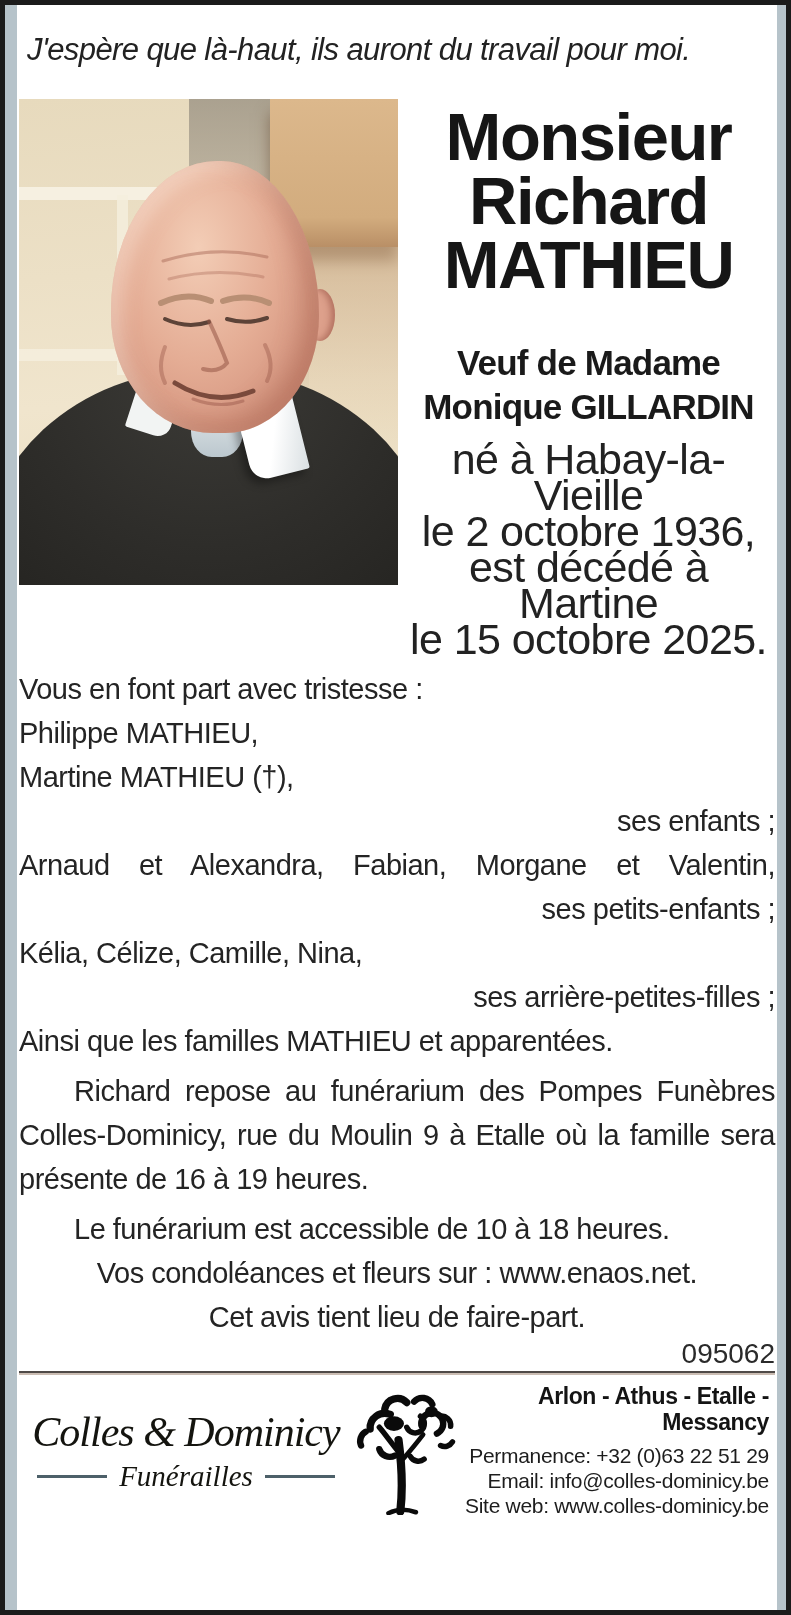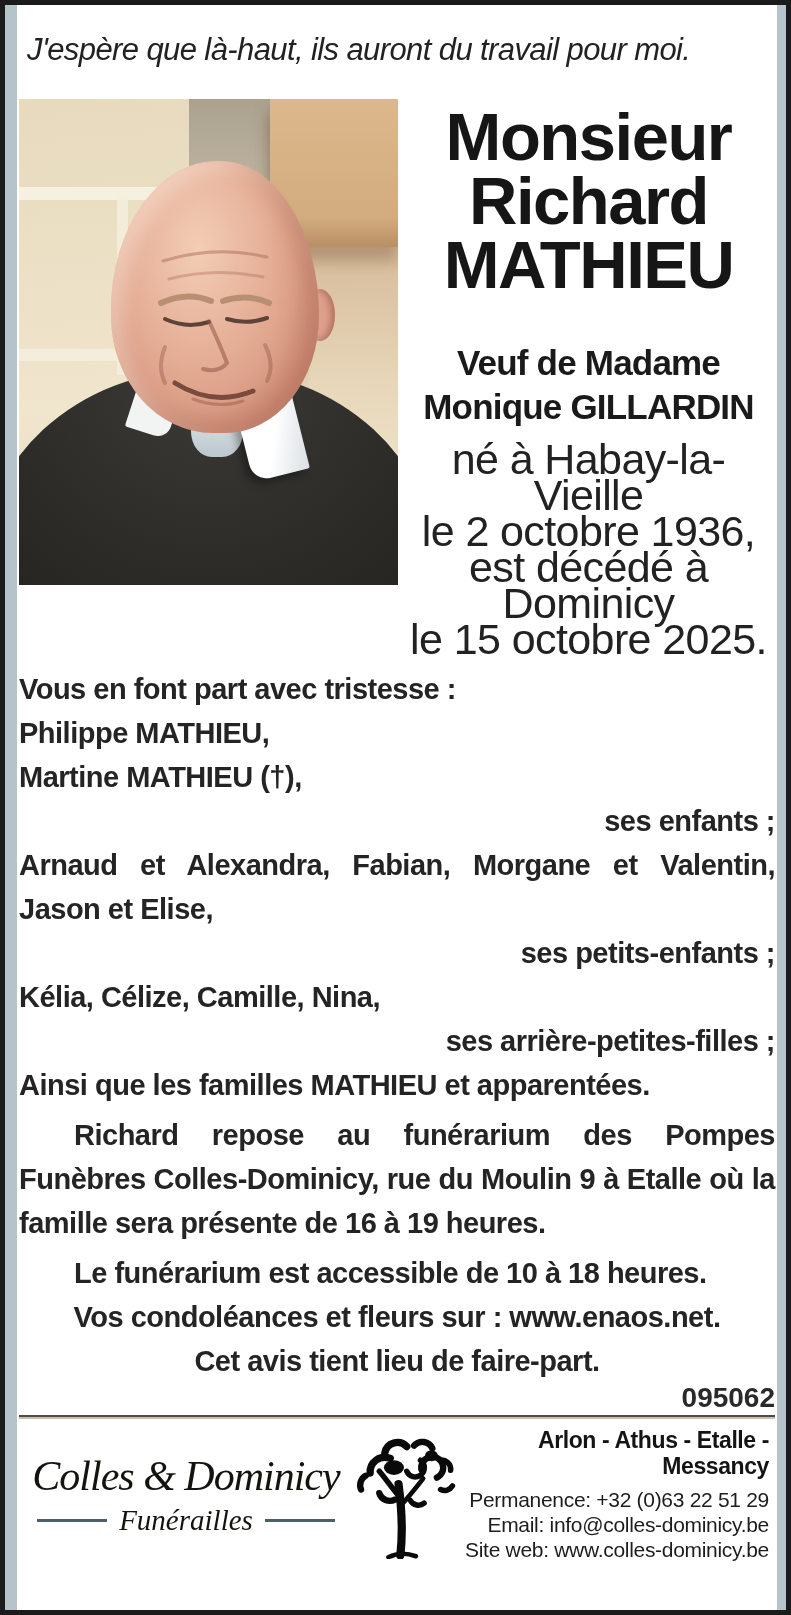--- a/index.html
+++ b/index.html
@@ -81,21 +81,21 @@
     font-weight:700; font-size:67px; line-height:64px; letter-spacing:-1.5px; color:#161616;
   }
   .name-block{ margin-top:6px; }
   .widower-block{ margin-top:44px; }
   .widower-line{ font-weight:700; font-size:35px; line-height:44px; letter-spacing:-0.8px; color:#1a1a1a; }
   .birth-block{ margin-top:12px; }
   .birth-line{ font-size:43px; line-height:36px; letter-spacing:-0.6px; color:#222; }
 
   
   .obit-body{ margin-top:10px; font-size:29px; line-height:44px; letter-spacing:-0.5px; color:#242424; }
-  .obit-body p{ margin:0;font-weight:bold; }
+  .obit-body p{ margin:0; }
   .al-right{ text-align:right; margin:2px 0; }
   .jl{ text-align:justify; text-align-last:justify; }
   .just{ text-align:justify; }
   .indent{ text-indent:55px; margin-top:6px !important; }
   .nowrap{ white-space:nowrap; }
   .bold-par{ font-weight:700; font-size:28px; letter-spacing:-0.8px; }
   .al-center{ text-align:center; }
   .ref{ text-align:right; font-size:28px; line-height:30px; margin-top:1px; letter-spacing:0; color:#2a2a2a; }
 
   
@@ -158,33 +158,32 @@
           <div class="name-line">Richard</div>
           <div class="name-line">MATHIEU</div>
         </div>
         <div class="widower-block">
           <div class="widower-line">Veuf de Madame</div>
           <div class="widower-line">Monique GILLARDIN</div>
         </div>
         <div class="birth-block">
           <div class="birth-line">né à Habay-la-Vieille</div>
           <div class="birth-line">le 2 octobre 1936,</div>
-          <div class="birth-line">est décédé à Dominicy</div>
+          <div class="birth-line">est décédé à Martine</div>
           <div class="birth-line">le 15 octobre 2025.</div>
         </div>
       </div>
     </div>
 
     <div class="obit-body">
       <p>Vous en font part avec tristesse :</p>
       <p>Philippe MATHIEU,</p>
       <p>Martine MATHIEU (†),</p>
       <p class="al-right">ses enfants ;</p>
       <p class="jl">Arnaud et Alexandra, Fabian, Morgane et Valentin,</p>
-      <p>Jason et Elise,</p>
       <p class="al-right">ses petits-enfants ;</p>
       <p>Kélia, Célize, Camille, Nina,</p>
       <p class="al-right">ses arrière-petites-filles ;</p>
       <p>Ainsi que les familles MATHIEU et apparentées.</p>
       <p class="indent just">Richard repose au funérarium des Pompes Funèbres Colles-Dominicy, rue du Moulin 9 à Etalle où la famille sera présente de 16 à 19 heures.</p>
       <p class="indent nowrap">Le funérarium est accessible de 10 à 18 heures.</p>
       <p class="al-center">Vos condoléances et fleurs sur : www.enaos.net.</p>
       <p class="al-center">Cet avis tient lieu de faire-part.</p>
       <p class="ref">095062</p>
     </div>

